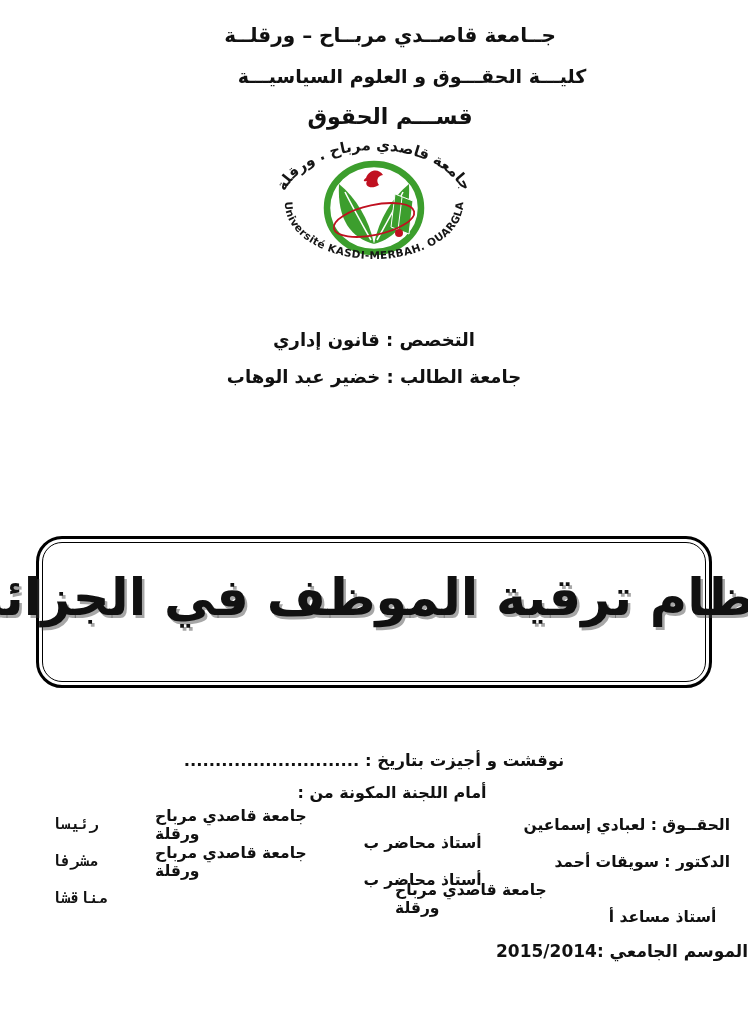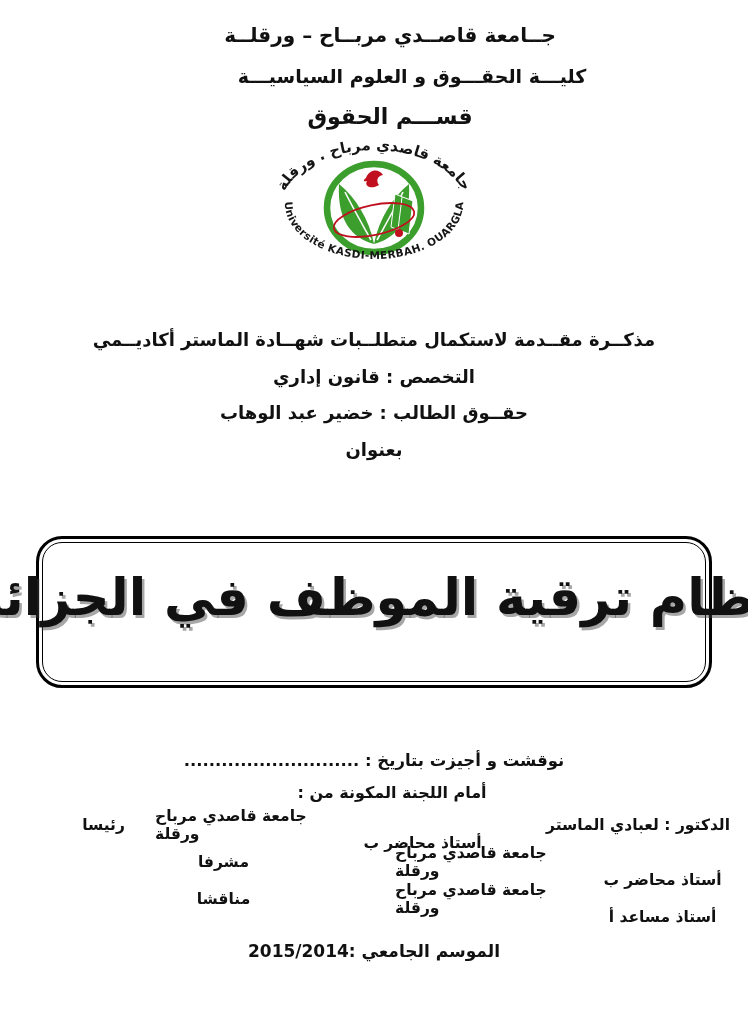--- a/index.html
+++ b/index.html
@@ -90,27 +90,26 @@
   }
   .committee-row {
     display: flex;
     align-items: center;
     height: 37px;
     padding-inline: 18px 52px; 
   }
   .cell-name { width: 240px; text-align: right; }
   .cell-rank { width: 135px; text-align: center; margin-top: 36px; }
   .cell-univ { width: 200px; text-align: left; }
-  .cell-role { flex: 1; text-align: center; }
+  .cell-role { flex: 1; text-align: left; font-family: Liberation Mono, monospace; }
 
   
   .footer-block {
     position: absolute;
     top: 941px; left: 0; right: 0;
-    text-align: center;
     font-weight: bold;
     font-size: 17px;
   }
 
   
   .arc-ar { font-size: 15px; font-weight: bold; fill: #151515; }
   .arc-la { font-size: 10.5px; font-weight: bold; fill: #151515; letter-spacing: 0.4px; }
 </style>
 </head>
 <body>
@@ -152,45 +151,44 @@
       <text class="arc-ar" text-anchor="middle">
         <textPath href="#arcTop" startOffset="50%">جامعة قاصدي مرباح . ورقلة</textPath>
       </text>
       <text class="arc-la" text-anchor="middle">
         <textPath href="#arcBottom" startOffset="50%">Université KASDI-MERBAH. OUARGLA</textPath>
       </text>
     </svg>
   </div>
 
   <div class="intro-block">
-    <div class="intro-line">مذكــرة مقــدمة لاستكمال متطلــبات شهــادة الماستر أكاديــمي</div>
     <div class="intro-line">التخصص : قانون إداري</div>
-    <div class="intro-line">حقــوق الطالب :  خضير عبد الوهاب</div>
-    <div class="intro-line">بعنوان</div>
+    <div class="intro-line">جامعة الطالب :  خضير عبد الوهاب</div>
   </div>
 
   <div class="title-box">
     <div class="title-box-inner">
       <span class="thesis-title">نظام ترقية الموظف في الجزائر</span>
     </div>
   </div>
 
   <div class="defense-block">
     <div class="date-line">نوقشت و أجيزت بتاريخ : ............................</div>
     <div class="committee-intro">أمام اللجنة المكونة من :</div>
   </div>
 
   <div class="committee-table">
     <div class="committee-row">
-      <div class="cell-name">الدكتور : لعبادي الماستر</div>
+      <div class="cell-name">الحقــوق : لعبادي إسماعين</div>
       <div class="cell-rank">أستاذ محاضر ب</div>
       <div class="cell-univ">جامعة قاصدي مرباح ورقلة</div>
       <div class="cell-role">رئيسا</div>
     </div>
     <div class="committee-row">
+      <div class="cell-name">الدكتور : سويقات أحمد</div>
       <div class="cell-rank">أستاذ محاضر ب</div>
       <div class="cell-univ">جامعة قاصدي مرباح ورقلة</div>
       <div class="cell-role">مشرفا</div>
     </div>
     <div class="committee-row">
       <div class="cell-rank">أستاذ مساعد  أ</div>
       <div class="cell-univ">جامعة قاصدي مرباح ورقلة</div>
       <div class="cell-role">مناقشا</div>
     </div>
   </div>

